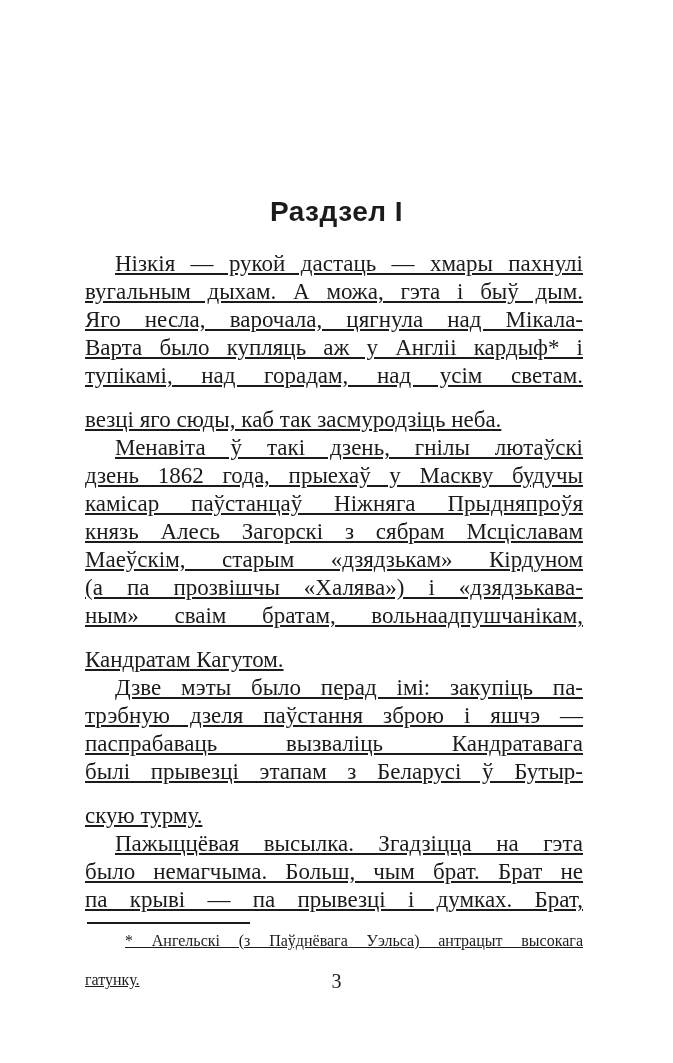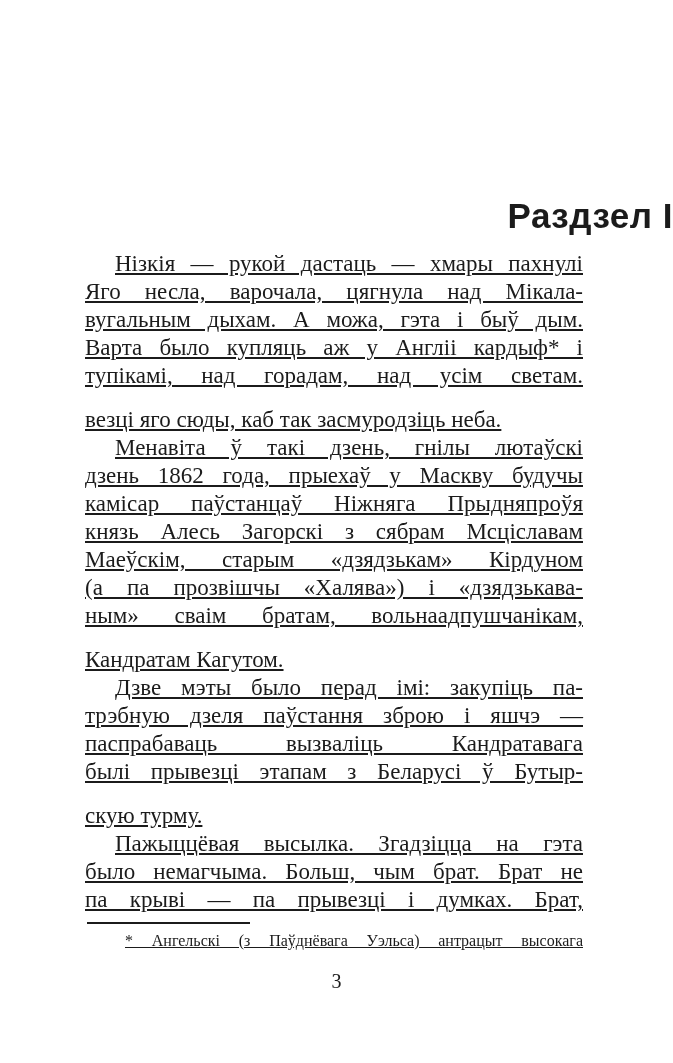--- a/index.html
+++ b/index.html
@@ -15,24 +15,24 @@
     font-family: "Liberation Serif", serif;
     color: #1b1b1b;
     overflow: hidden;
   }
   .chapter-title {
     position: absolute;
     top: 196px;
     left: 0;
     width: 100%;
     margin: 0;
-    text-align: right;
+    text-align: center;
     font-family: "Liberation Sans", sans-serif;
     font-weight: bold;
-    font-size: 35px;
+    font-size: 28px;
     letter-spacing: 0.5px;
     color: #1b1b1b;
   }
   .body-text {
     position: absolute;
     top: 250px;
     left: 85px;
     width: 498px;
     font-size: 23px;
   }
@@ -84,22 +84,22 @@
 <body>
 
 <div class="page">
 
   <h1 class="chapter-title">Раздзел I</h1>
 
   <div class="body-text">
 
     <div class="para">
       <div class="line indent">Нізкія — рукой дастаць — хмары пахнулі</div>
+      <div class="line">вугальным дыхам. А можа, гэта і быў дым.</div>
       <div class="line">Яго несла, варочала, цягнула над Мікала-</div>
-      <div class="line">вугальным дыхам. А можа, гэта і быў дым.</div>
       <div class="line">Варта было купляць аж у Англіі кардыф* і</div>
       <div class="line">тупікамі, над горадам, над усім светам.</div>
       <div class="line last">везці яго сюды, каб так засмуродзіць неба.</div>
     </div>
 
     <div class="para">
       <div class="line indent">Менавіта ў такі дзень, гнілы лютаўскі</div>
       <div class="line">дзень 1862 года, прыехаў у Маскву будучы</div>
       <div class="line">камісар паўстанцаў Ніжняга Прыдняпроўя</div>
       <div class="line">князь Алесь Загорскі з сябрам Мсціславам</div>
@@ -122,17 +122,18 @@
       <div class="line">было немагчыма. Больш, чым брат. Брат не</div>
       <div class="line">па крыві — па прывезці і думках. Брат,</div>
     </div>
 
   </div>
 
   <div class="footnote-rule"></div>
 
   <div class="footnote">
     <div class="line indent">* Ангельскі (з Паўднёвага Уэльса) антрацыт высокага</div>
+    <div class="line last">гатунку.</div>
   </div>
 
   <div class="page-number">3</div>
 
 </div>
 
 </body></html>

